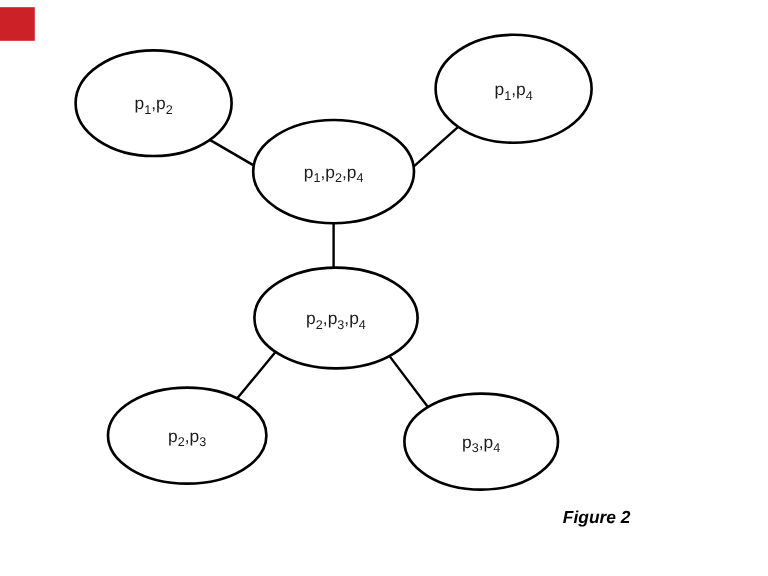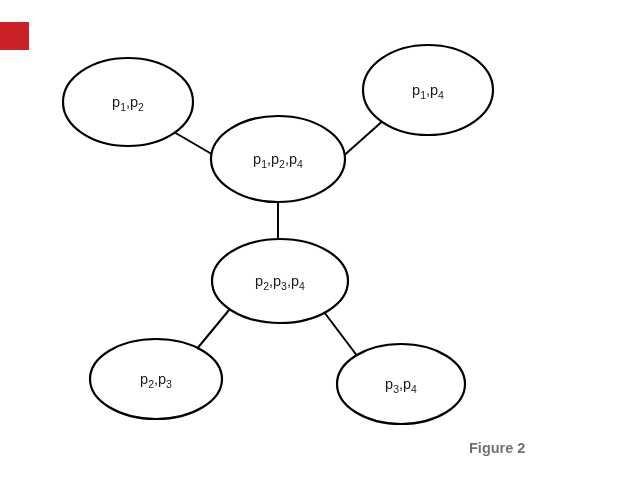--- a/index.html
+++ b/index.html
@@ -7,36 +7,37 @@
   }
   body {
     width: 640px; height: 480px;
     background: #ffffff;
     font-family: "Liberation Sans", sans-serif;
     position: relative;
     overflow: hidden;
   }
   #stage {
     position: absolute;
-    left: 0; top: 16px;
+    left: 0; top: 0;
     width: 640px; height: 448px;
   }
   #diagram {
     position: absolute;
     left: 0; top: 0;
     display: block;
   }
   #red-marker {
     position: absolute;
   }
   #caption {
     position: absolute;
     font-weight: bold;
+    font-style: italic;
     font-size: 14.5px;
-    color: #737373;
+    color: #000000;
     white-space: nowrap;
   }
 </style>
 </head>
 <body style="background: rgb(255, 255, 255);">
 
 <div id="stage">
   <svg id="diagram" xmlns="http://www.w3.org/2000/svg" width="640" height="480" viewBox="0 0 640 480">
       <line x1="167" y1="112" x2="222" y2="144" stroke="#000000" stroke-width="2" stroke-linecap="round"></line>
       <line x1="386" y1="102" x2="340" y2="143" stroke="#000000" stroke-width="2" stroke-linecap="round"></line>

